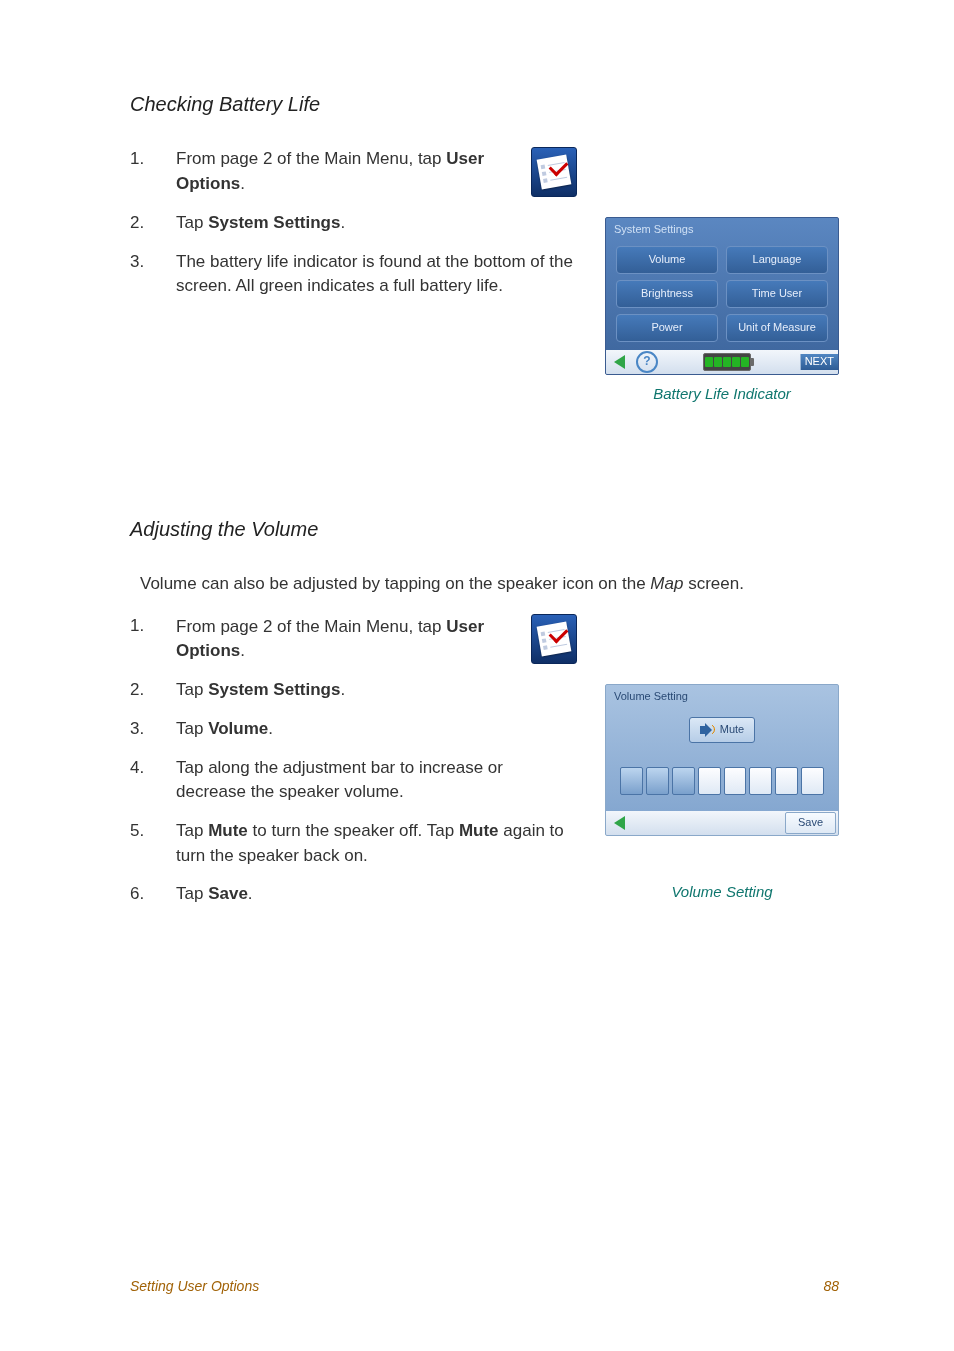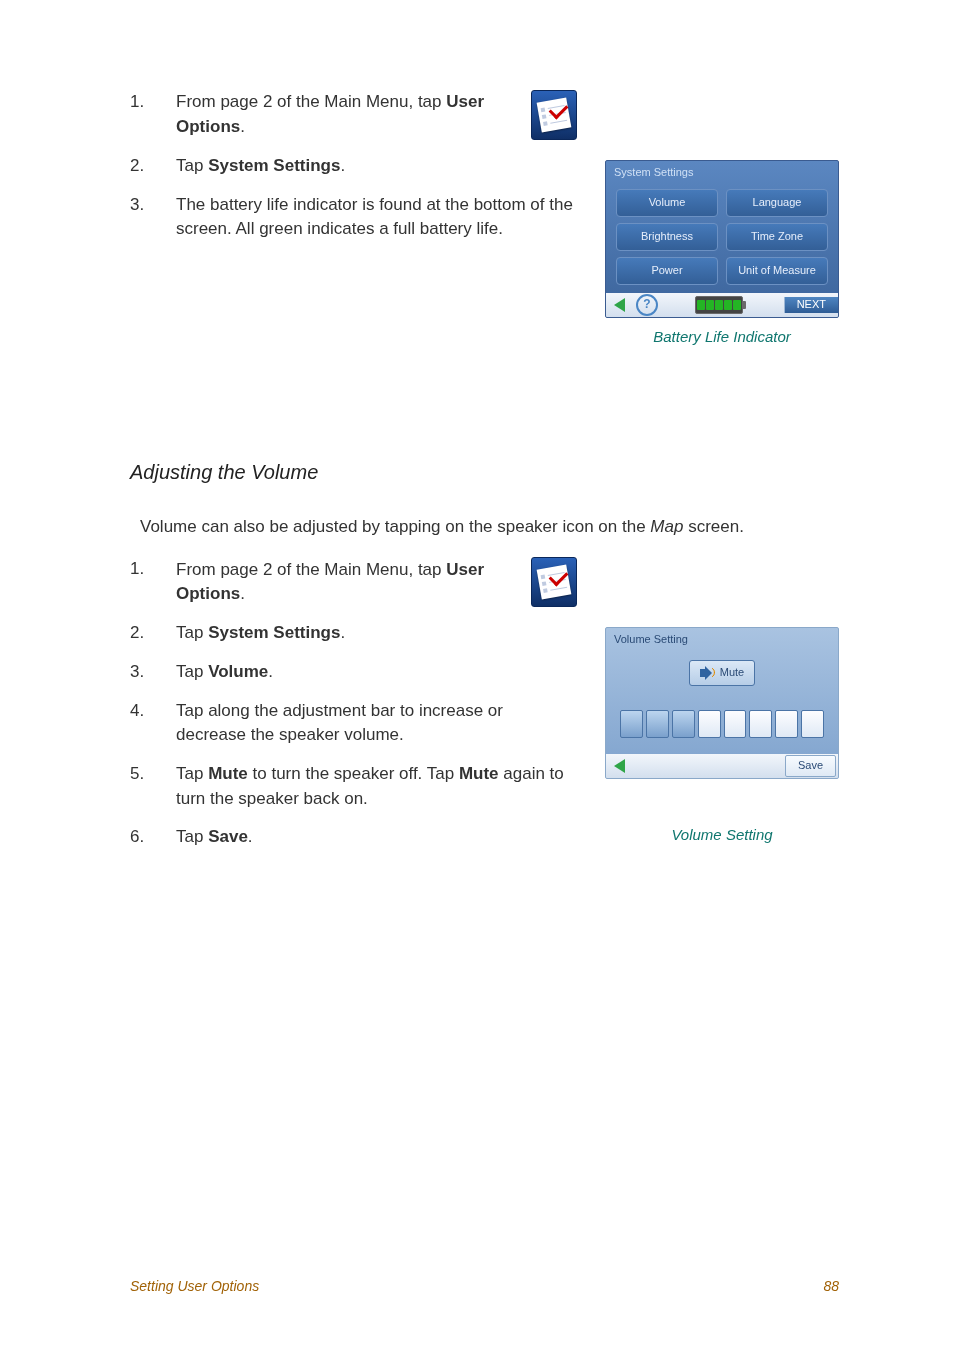--- a/index.html
+++ b/index.html
@@ -32,21 +32,21 @@
   .sys-btn{border:1px solid #6c91c3;border-radius:4px;height:26px;display:flex;align-items:center;justify-content:center;background:linear-gradient(#467aba,#335f97);color:#e6eefb;font-size:11px;cursor:pointer;}
   .sys-bar{display:flex;align-items:center;justify-content:space-between;background:linear-gradient(#f2f6fb,#d3dfee);height:24px;padding:0 0;}
   .navbtn{width:26px;height:24px;display:flex;align-items:center;justify-content:center;}
   .arrow-left{width:0;height:0;border-top:7px solid transparent;border-bottom:7px solid transparent;border-right:11px solid #2fa548;}
   .help{width:18px;height:18px;border:2px solid #4a86c5;border-radius:50%;color:#4a86c5;font-size:12px;font-weight:700;display:flex;align-items:center;justify-content:center;margin-left:4px;}
   .batt{display:flex;align-items:center;margin:0 auto;}
   .batt-body{width:44px;height:14px;border:1px solid #6a6a6a;border-radius:2px;display:flex;align-items:center;padding:1px;background:#444;}
   .batt-cap{width:3px;height:8px;background:#6a6a6a;border-radius:0 1px 1px 0;}
   .batt-seg{flex:1;height:10px;margin-right:1px;background:#24b524;border-radius:1px;}
   .batt-seg:last-child{margin-right:0;}
-  .next{background:linear-gradient(#4f86c2,#2e5c95);color:#fff;height:16px;padding:0 12px;display:flex;align-items:center;font-size:11px;border-left:1px solid #9db7d6;}
+  .next{background:linear-gradient(#4f86c2,#2e5c95);color:#fff;height:16px;padding:0 4px;display:flex;align-items:center;font-size:11px;border-left:1px solid #9db7d6;}
   
   .vol-screen{width:232px;border:1px solid #8aa8c9;border-radius:2px;overflow:hidden;background:linear-gradient(#a9c3e1,#7ea2cd);color:#1d3d66;font-size:11px;}
   .vol-title{padding:4px 8px 6px;font-size:11px;color:#2a4a75;}
   .vol-body{padding:6px 14px 16px;}
   .mute-wrap{display:flex;justify-content:center;margin-bottom:24px;}
   .mute{display:flex;align-items:center;gap:6px;border:1px solid #4b74a6;border-radius:3px;background:linear-gradient(#dbe8f6,#b6cde7);height:24px;padding:0 10px;color:#2a4a75;cursor:pointer;}
   .spk{width:14px;height:14px;position:relative;}
   .spk::before{content:"";position:absolute;left:0;top:3px;width:5px;height:8px;background:#2f63a0;}
   .spk::after{content:"";position:absolute;left:5px;top:0;width:0;height:0;border-top:7px solid transparent;border-bottom:7px solid transparent;border-left:7px solid #2f63a0;}
   .spk-wave{position:absolute;right:-2px;top:3px;width:6px;height:6px;border:1.5px solid #e08a00;border-left:none;border-bottom:none;border-radius:0 6px 0 0;transform:rotate(45deg);}
@@ -56,20 +56,21 @@
   .vol-bar{display:flex;align-items:center;justify-content:space-between;background:linear-gradient(#f2f6fb,#d3dfee);height:24px;}
   .save{background:linear-gradient(#f7fbff,#dfe9f5);border:1px solid #8aa8c9;border-radius:2px;height:20px;padding:0 12px;display:flex;align-items:center;font-size:11px;color:#2a4a75;margin-right:2px;cursor:pointer;}
   .section2{margin-top:110px;}
   .steprow-with-icon{display:flex;align-items:center;}
 </style>
 </head>
 <body>
 
 <div class="page">
 
+  <h2 class="sec-title">Checking Battery Life</h2>
   <div class="cols">
     <div class="left">
       <ol class="steps">
         <li>
           <span class="num">1</span>
           <span class="txt steprow-with-icon">
             <span>
               <span>From page 2 of the Main Menu, tap </span><b>User Options</b><span>.</span>
             </span>
             <span class="uo-icon">
@@ -103,21 +104,21 @@
         </li>
       </ol>
     </div>
     <div class="right" style="padding-top:70px;">
       <div class="sys-screen">
         <div class="sys-title">System Settings</div>
         <div class="sys-grid">
           <div class="sys-btn">Volume</div>
           <div class="sys-btn">Language</div>
           <div class="sys-btn">Brightness</div>
-          <div class="sys-btn">Time Zone</div>
+          <div class="sys-btn">Time User</div>
           <div class="sys-btn">Power</div>
           <div class="sys-btn">Unit of Measure</div>
         </div>
         <div class="sys-bar">
           <div class="navbtn">
               <div class="arrow-left"></div>
             </div>
           <div class="help">?</div>
           <div class="batt">
             <div class="batt-body">

